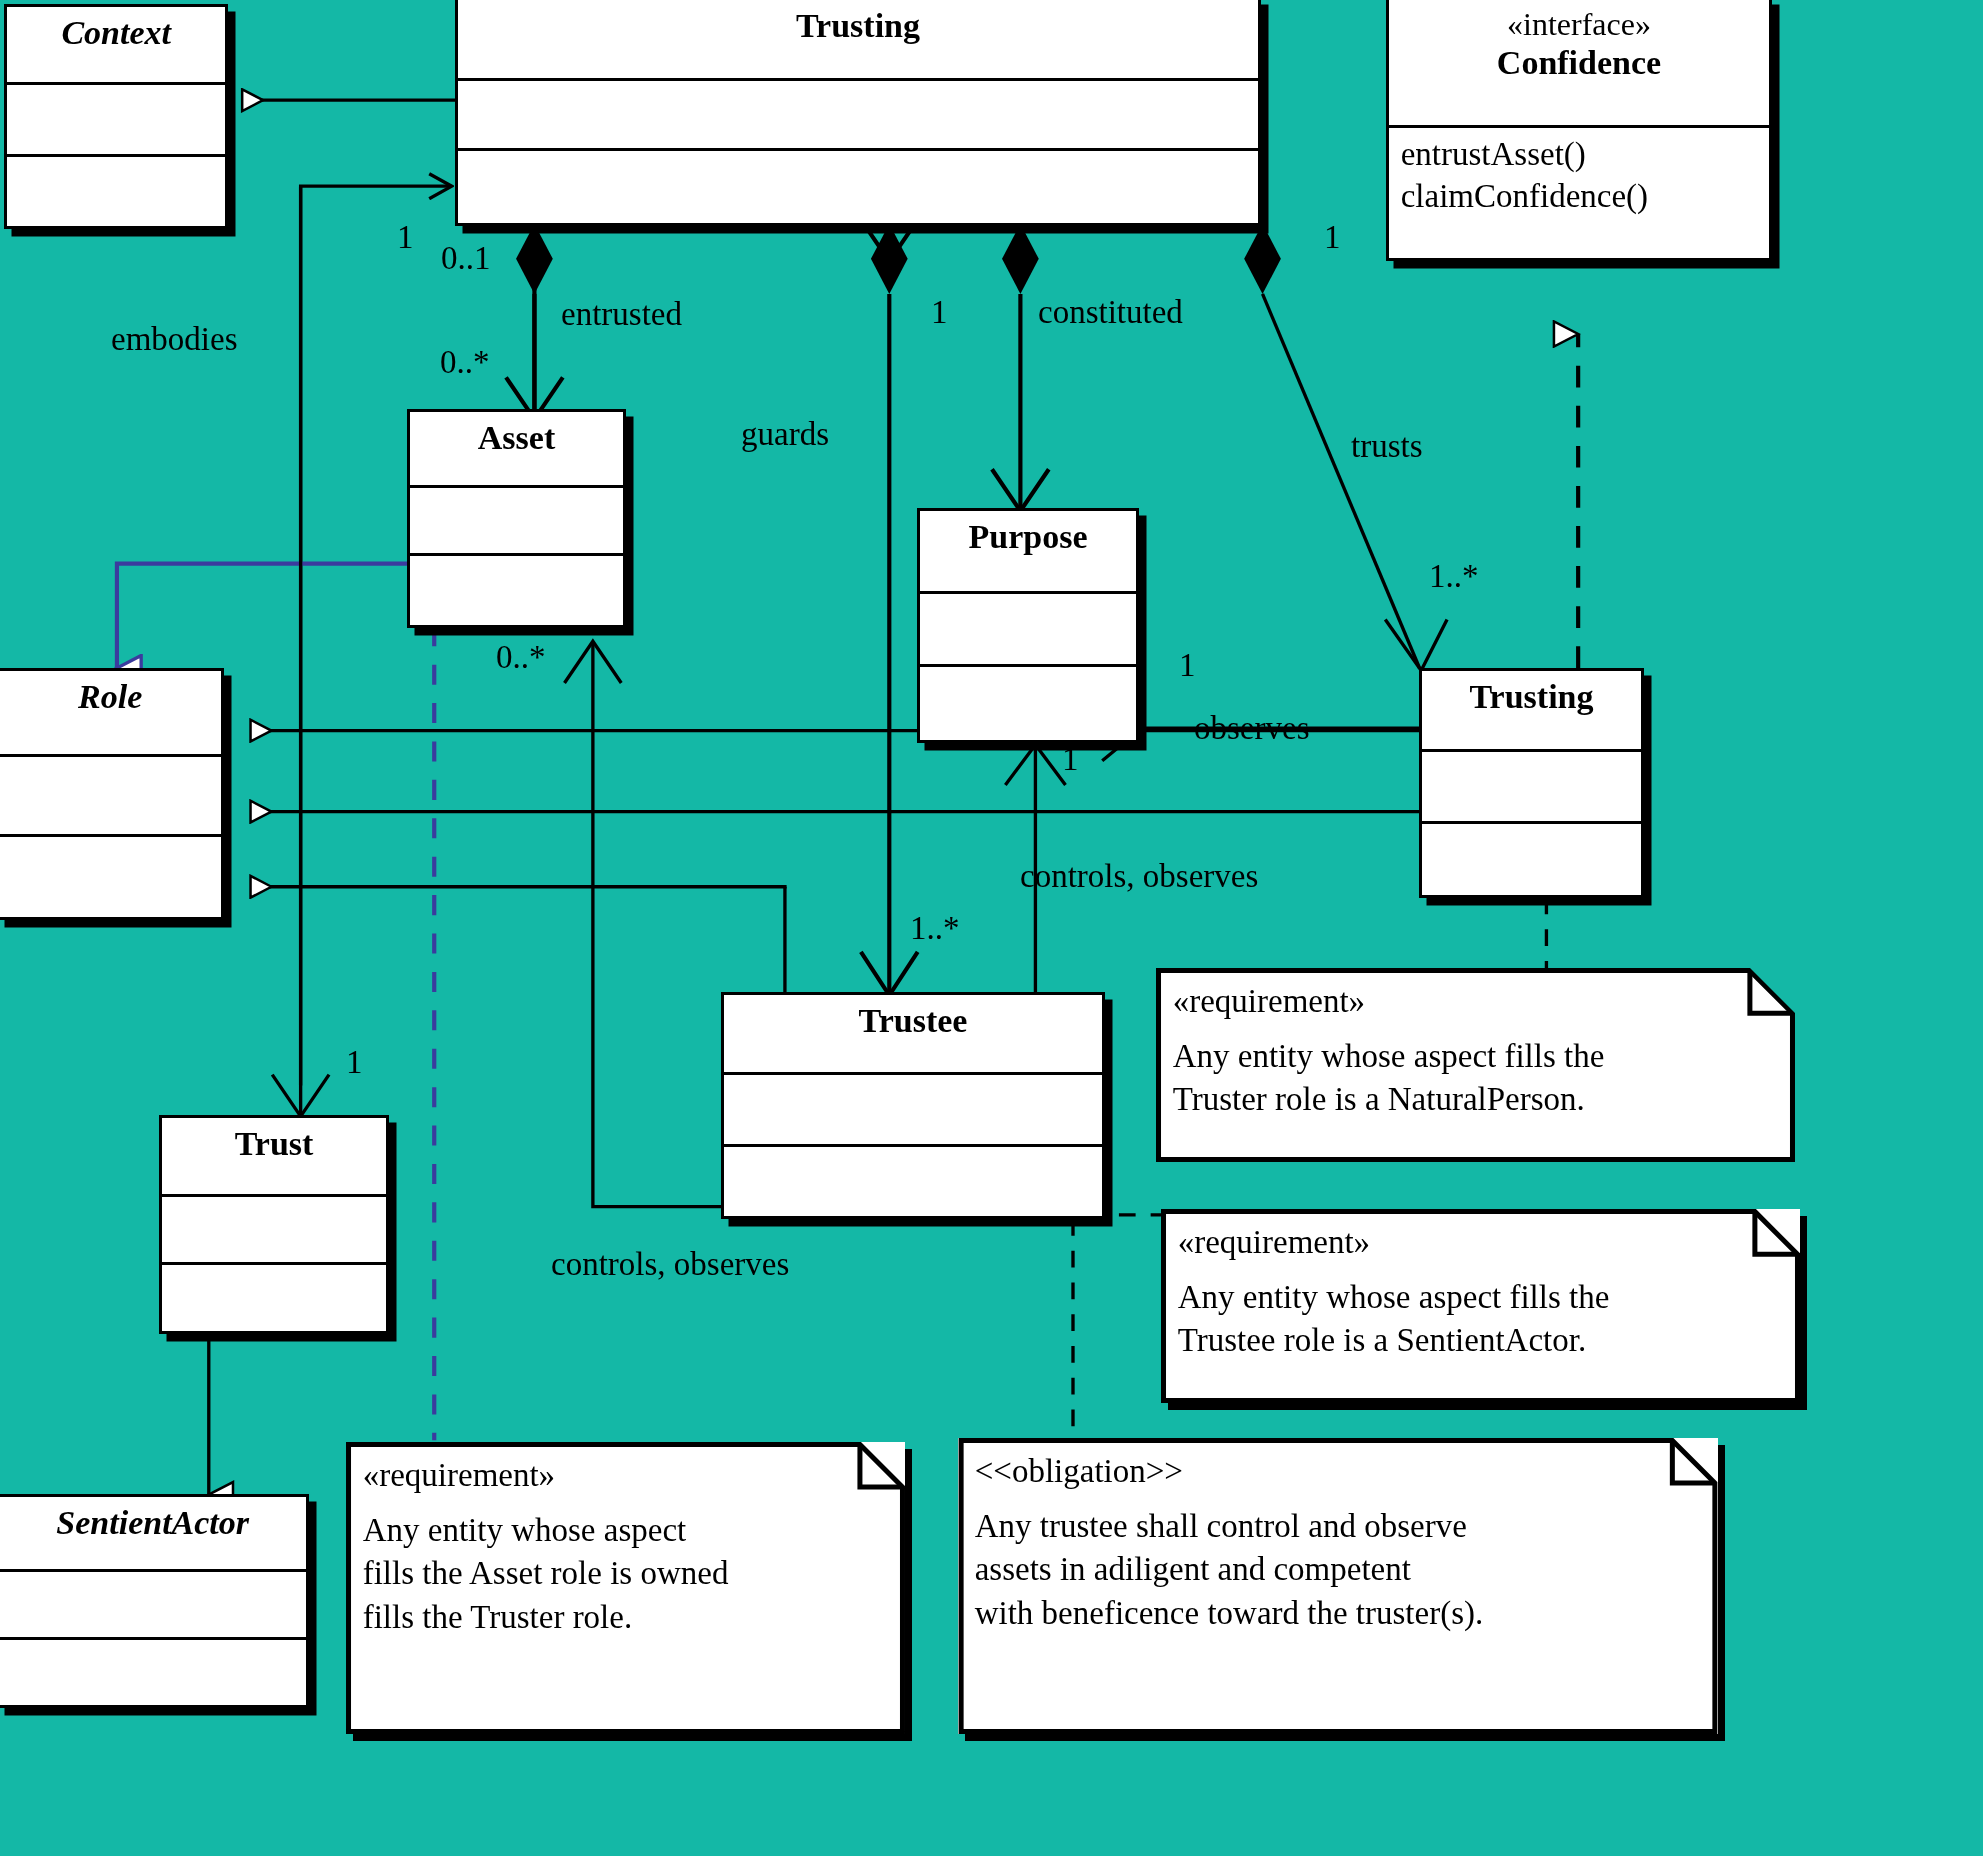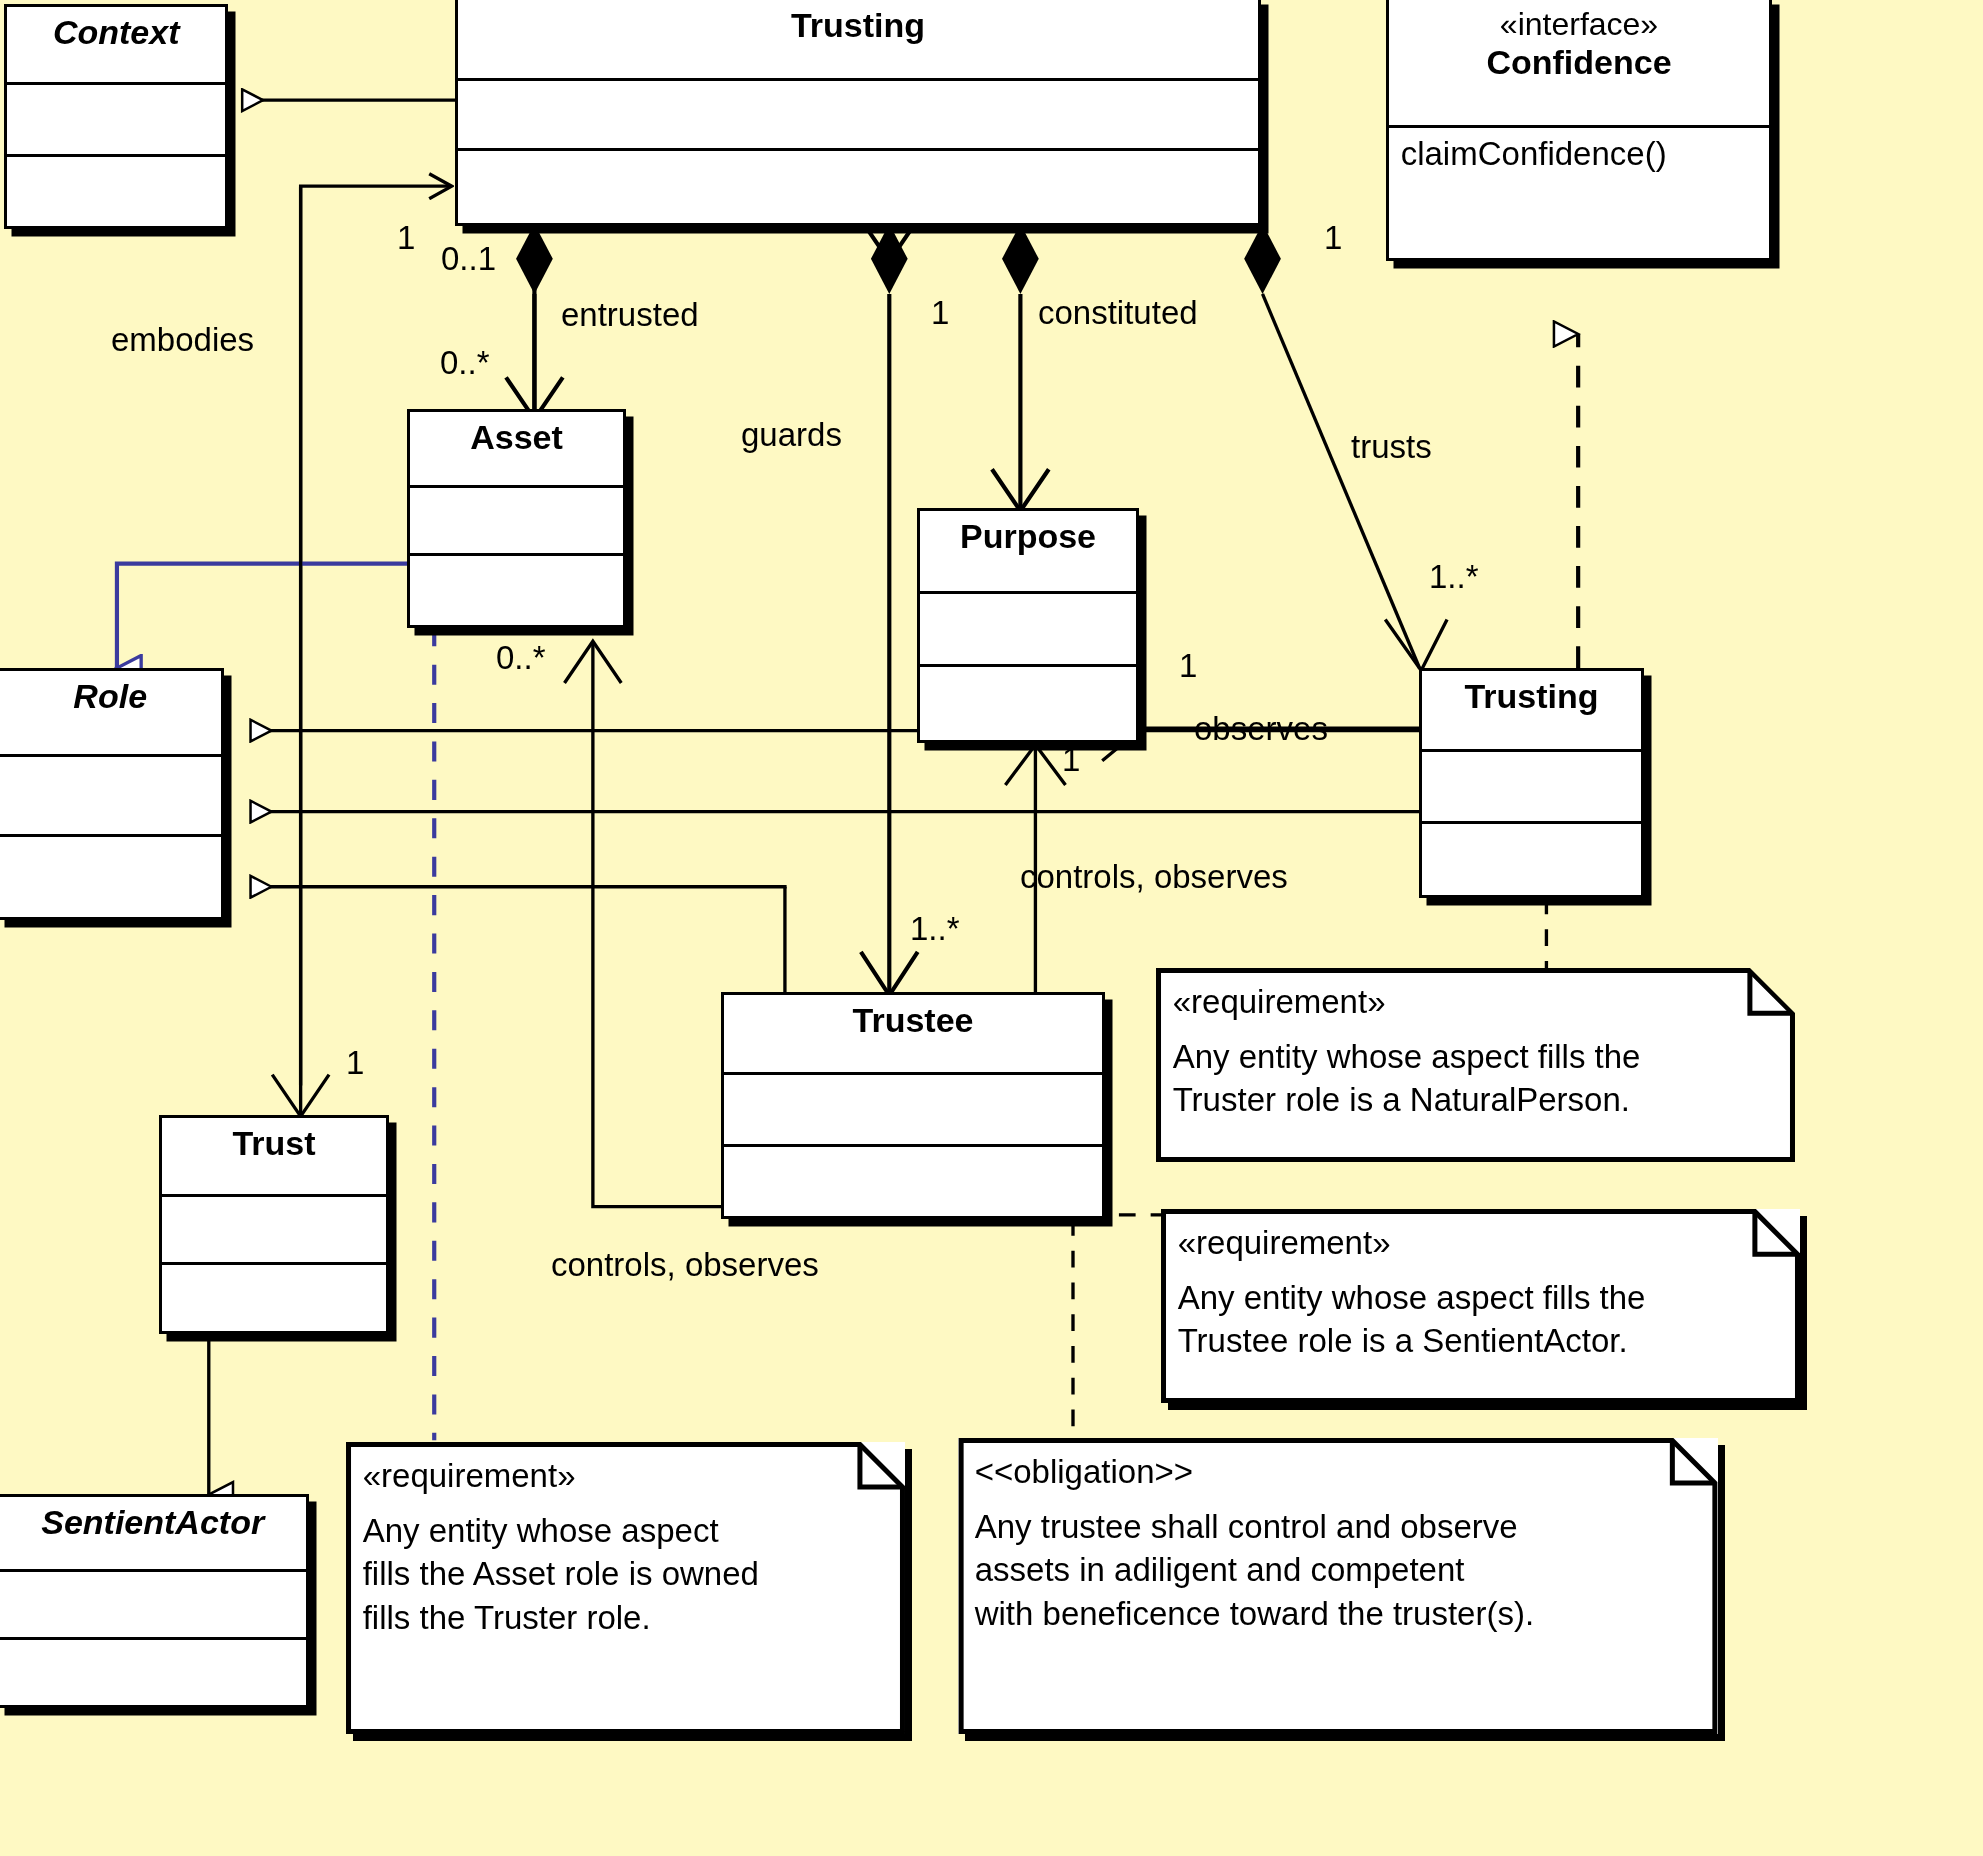--- a/index.html
+++ b/index.html
@@ -4,22 +4,22 @@
 <style>
   html, body {
     margin: 0;
     padding: 0;
     background: #ededed;
   }
   #diagram-root {
     position: relative;
     width: 1984px;
     height: 1857px;
-    background: #fef9c3;
-    font-family: Liberation Sans, sans-serif;
+    background: #14b8a6;
+    font-family: Liberation Serif, serif;
     overflow: hidden;
   }
   svg.layer {
     position: absolute;
     top: 0; left: 0;
     width: 1984px;
     height: 1857px;
   }
   .cls-box {
     position: absolute;
@@ -204,20 +204,21 @@
     <div class="cls-row cls-sep" style="height:70px;"></div>
     <div class="cls-row cls-sep" style="height:70px;"></div>
   </div>
 
   <div class="cls-box" style="left:1386px; top:-3.3px; width:386px; height:264px;">
     <div class="cls-row" style="height:125px;">
       <div class="cls-stereo">«interface»</div>
       <div class="cls-title" style="padding-top:1.7px;">Confidence</div>
     </div>
     <div class="cls-row cls-sep ops" style="height:135px;">
+      <div>entrustAsset()</div>
       <div>claimConfidence()</div>
     </div>
   </div>
 
   <div class="cls-box" style="left:407px; top:409px; width:219px; height:219px;">
     <div class="cls-title cls-row" style="height:73px;">Asset</div>
     <div class="cls-row cls-sep" style="height:68px;"></div>
     <div class="cls-row cls-sep" style="height:68px;"></div>
   </div>
 

